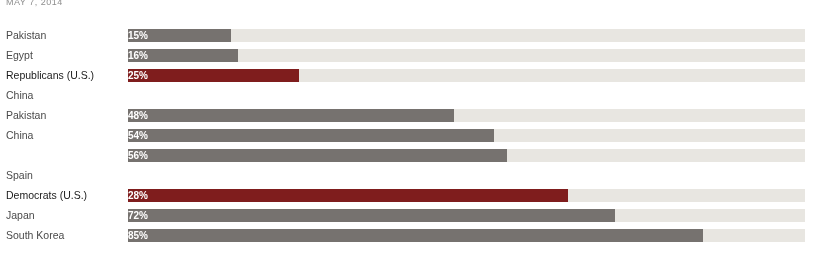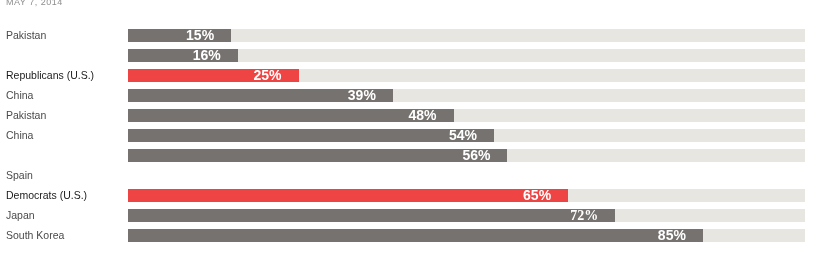--- a/index.html
+++ b/index.html
@@ -74,63 +74,60 @@
     background: #e8e6e1;
   }
 
   .bar {
     position: absolute;
     left: 0;
     top: 0;
     height: 13px;
     background: #76726f;
     box-sizing: border-box;
-    text-align: right;
-    padding-right: 17px;
+    padding-right: 7px;
     line-height: 13px;
-    font-size: 14px;
+    font-size: 10px;
     font-weight: bold;
     color: #ffffff;
     white-space: nowrap;
     overflow: visible;
   }
   .row.is-highlight .bar {
-    background: #ef4444;
+    background: #7f1d1d;
   }
 </style>
 </head>
 <body>
 
 <div id="chart-root">
 
   <div class="dateline">MAY 7, 2014</div>
 
   <div class="rows">
       <div class="row">
         <div class="row-label">Pakistan</div>
         <div class="track">
           <div class="bar" style="width: 103.1px;">15%</div>
         </div>
       </div>
       <div class="row">
+        <div class="row-label">Egypt</div>
         <div class="track">
           <div class="bar" style="width: 109.84px;">16%</div>
         </div>
       </div>
       <div class="row is-highlight">
         <div class="row-label">Republicans (U.S.)</div>
         <div class="track">
           <div class="bar" style="width: 170.5px;">25%</div>
         </div>
       </div>
       <div class="row">
         <div class="row-label">China</div>
-        <div class="track">
-          <div class="bar" style="width: 264.86px;">39%</div>
-        </div>
       </div>
       <div class="row">
         <div class="row-label">Pakistan</div>
         <div class="track">
           <div class="bar" style="width: 325.52px;">48%</div>
         </div>
       </div>
       <div class="row">
         <div class="row-label">China</div>
         <div class="track">
@@ -141,27 +138,27 @@
         <div class="track">
           <div class="bar" style="width: 379.44px;">56%</div>
         </div>
       </div>
       <div class="row">
         <div class="row-label">Spain</div>
       </div>
       <div class="row is-highlight">
         <div class="row-label">Democrats (U.S.)</div>
         <div class="track">
-          <div class="bar" style="width: 440.1px;">65%</div>
+          <div class="bar" style="width: 440.1px;">28%</div>
         </div>
       </div>
       <div class="row">
         <div class="row-label">Japan</div>
         <div class="track">
-          <div class="bar" style="width: 487.28px; font-family: Liberation Serif, serif;">72%</div>
+          <div class="bar" style="width: 487.28px;">72%</div>
         </div>
       </div>
       <div class="row">
         <div class="row-label">South Korea</div>
         <div class="track">
           <div class="bar" style="width: 574.9px;">85%</div>
         </div>
       </div>
     </div>
 

